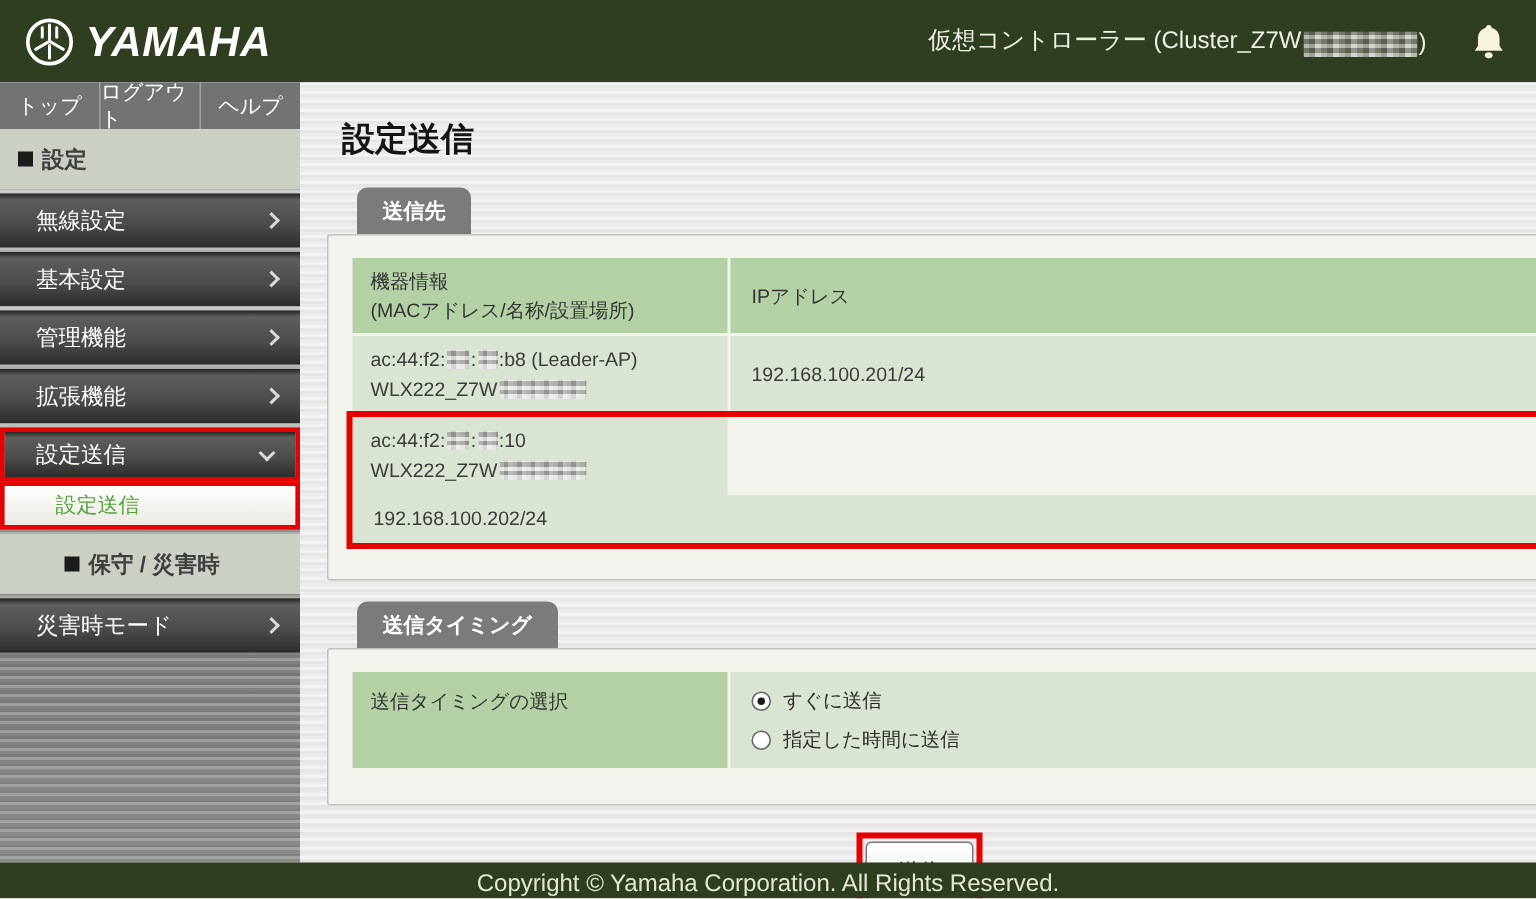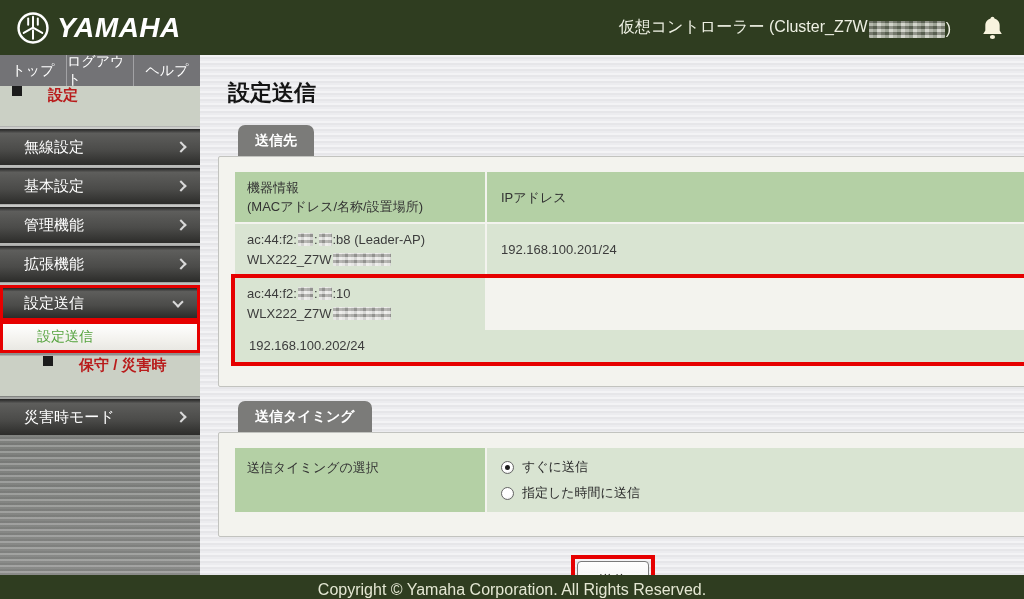--- a/index.html
+++ b/index.html
@@ -31,22 +31,22 @@
 
   
   .sidebar { position:absolute; top:55px; left:0; bottom:24px; width:200px;
     background-image:
       repeating-linear-gradient(180deg, rgba(255,255,255,.22) 0 2px, rgba(0,0,0,0) 2px 4px, rgba(0,0,0,.06) 4px 6px),
       linear-gradient(180deg,#c4c5c3 0,#b2b3b1 40%,#7e807d 75%,#8a8b89 100%); }
   .navtabs { display:flex; height:31px; background:#737376; }
   .navtab { flex:1; display:flex; align-items:center; justify-content:center;
             color:#ffffff; font-size:14px; border-right:1px solid #a2a2a5; cursor:pointer; text-decoration:none; }
   .navtab:last-child { border-right:none; }
-  .side-header { height:40px; background:#cbd0c5; display:flex; gap:26px;
-                 padding-left:12px; font-size:15px; font-weight:bold; color:#b91c1c; }
+  .side-header { height:40px; background:#cbd0c5; display:flex; align-items:center; gap:6px;
+                 padding-left:12px; font-size:15px; font-weight:bold; color:#404040; }
   .bullet { width:10px; height:10px; background:#1c1c1c; flex:0 0 auto; }
   .side-item { height:36px; margin-top:3px; display:flex; align-items:center; justify-content:space-between;
                padding:0 15px 0 24px; color:#ffffff; font-size:15px; cursor:pointer;
                background:linear-gradient(180deg,#232323 0,#5e5e5c 12%,#4b4b49 58%,#2c2c2a 100%); }
   .chev-right { width:8px; height:8px; border-top:2px solid #dadada; border-right:2px solid #dadada;
                 transform:rotate(45deg); flex:0 0 auto; }
   .chev-down { width:8px; height:8px; border-top:2px solid #dadada; border-right:2px solid #dadada;
                transform:rotate(135deg); flex:0 0 auto; margin-top:-3px; }
   .side-item.expanded { border:3px solid #e60000; padding-left:21px; }
   .side-subitem { height:32px; background:linear-gradient(180deg,#ffffff 0,#f4f3ef 55%,#e9e8e3 100%);

